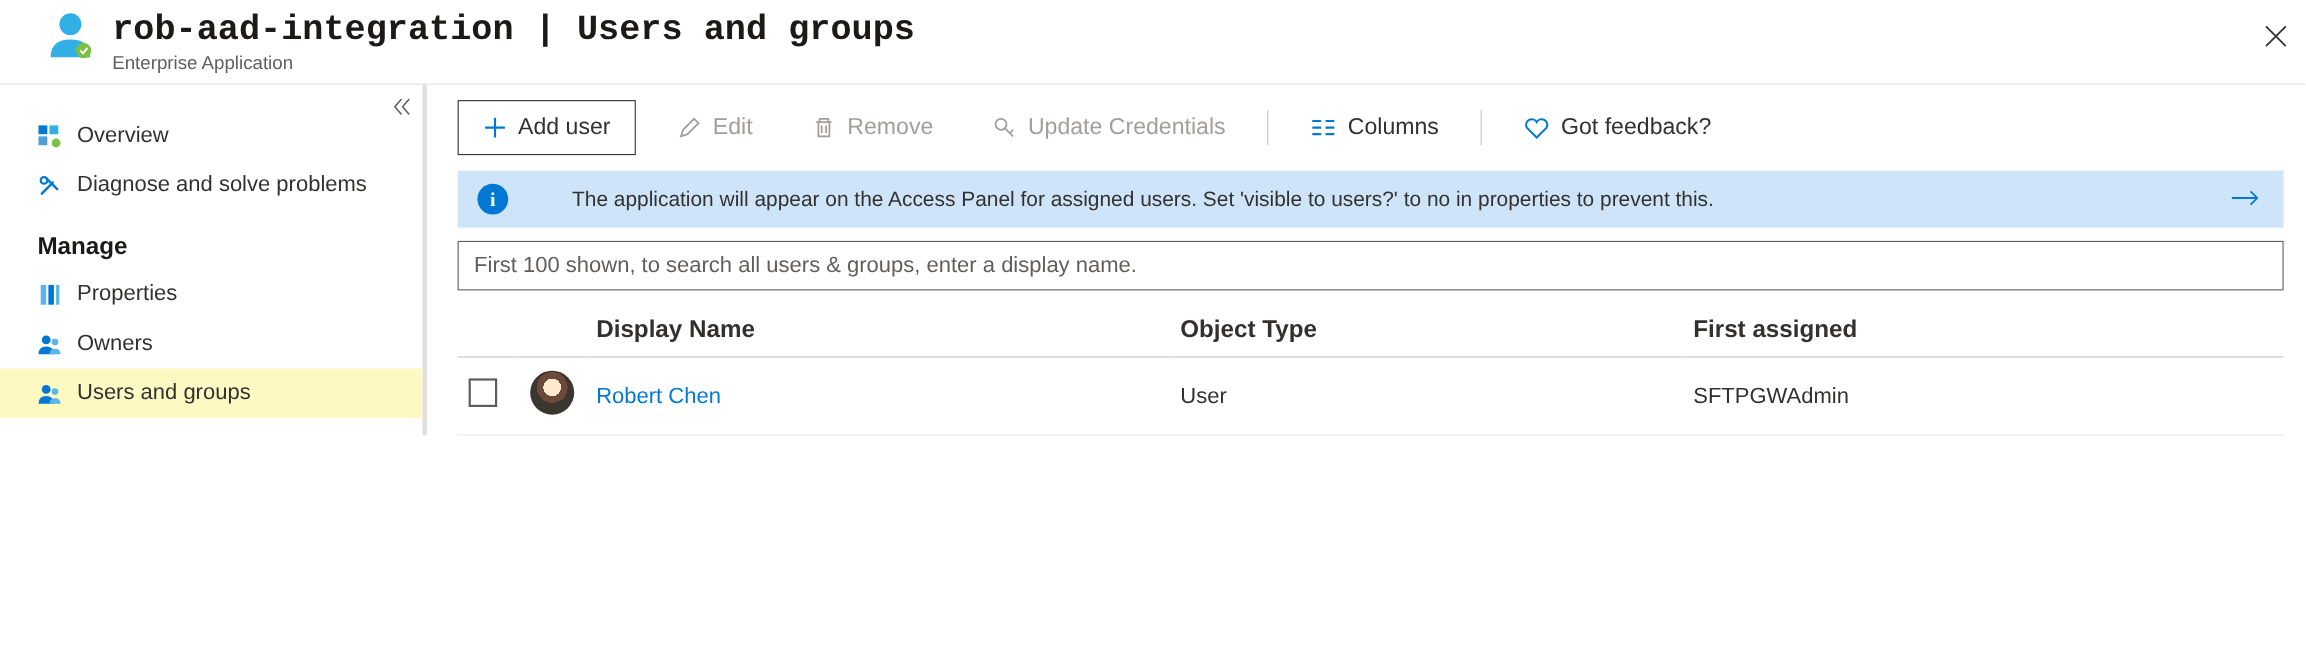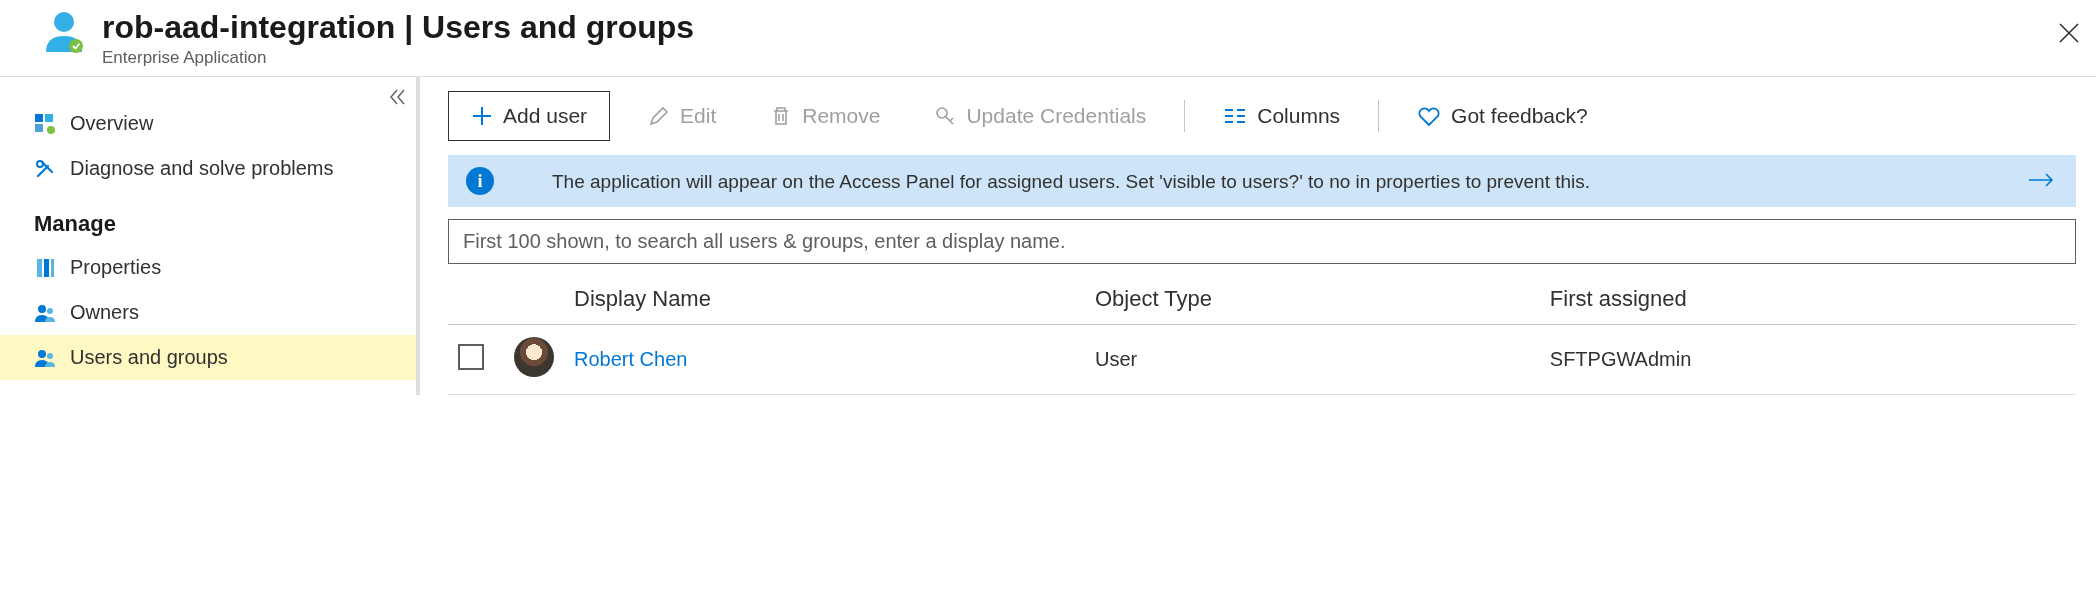--- a/index.html
+++ b/index.html
@@ -21,20 +21,21 @@
       height: 48px;
       margin-right: 14px;
       flex-shrink: 0;
     }
     .header-text { flex: 1; }
     .page-title {
       font-size: 32px;
       font-weight: 600;
       color: #1b1a19;
       line-height: 1.2;
+      font-family: Liberation Mono, monospace;
     }
     .page-subtitle {
       font-size: 17px;
       color: #605e5c;
       margin-top: 2px;
     }
     .close-button {
       position: absolute;
       right: 12px;
       top: 18px;
@@ -42,21 +43,21 @@
       color: #323130;
       background: none;
       border: none;
       padding: 4px;
     }
     .body-container {
       display: flex;
     }
     
     .sidebar {
-      width: 420px;
+      width: 388px;
       position: relative;
       padding-top: 24px;
       border-right: 4px solid #e1dfdd;
       flex-shrink: 0;
     }
     .collapse-chevron {
       position: absolute;
       top: 10px;
       right: 8px;
       cursor: pointer;
@@ -165,21 +166,21 @@
     }
     .search-input::placeholder { color: #605e5c; }
     
     .tbl { width: 100%; border-collapse: collapse; }
     .tbl th, .tbl td {
       text-align: left;
       padding: 12px 10px;
       border-bottom: 1px solid #e1dfdd;
       font-size: 20px;
     }
-    .tbl th { font-weight: 400; font-size: 22px; border-bottom: 1px solid #c8c6c4; }
+    .tbl th { font-weight: 700; font-size: 22px; border-bottom: 1px solid #c8c6c4; }
     .col-chk { width: 56px; }
     .col-avatar { width: 56px; }
     .checkbox {
       width: 26px; height: 26px; border: 2px solid #605e5c;
       background: #fff; cursor: pointer; display: inline-block;
     }
     .avatar {
       width: 40px; height: 40px; border-radius: 50%;
       background: radial-gradient(circle at 50% 38%, #fde8d0 0 8px, #6b4a3a 8px 14px, #3b362f 14px 20px);
       display: inline-block;

